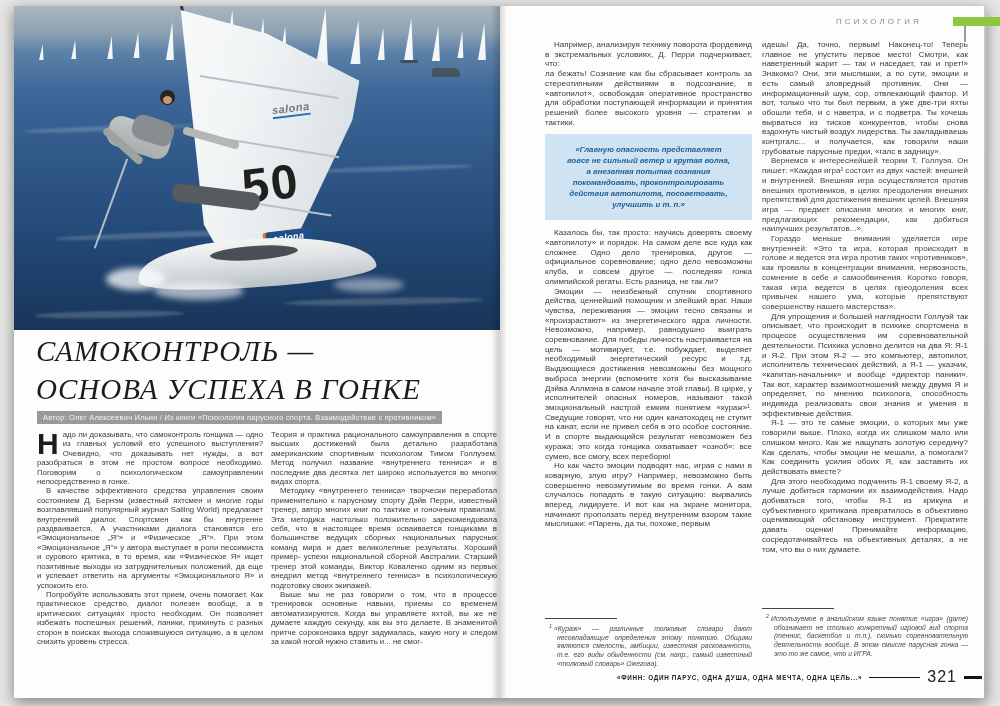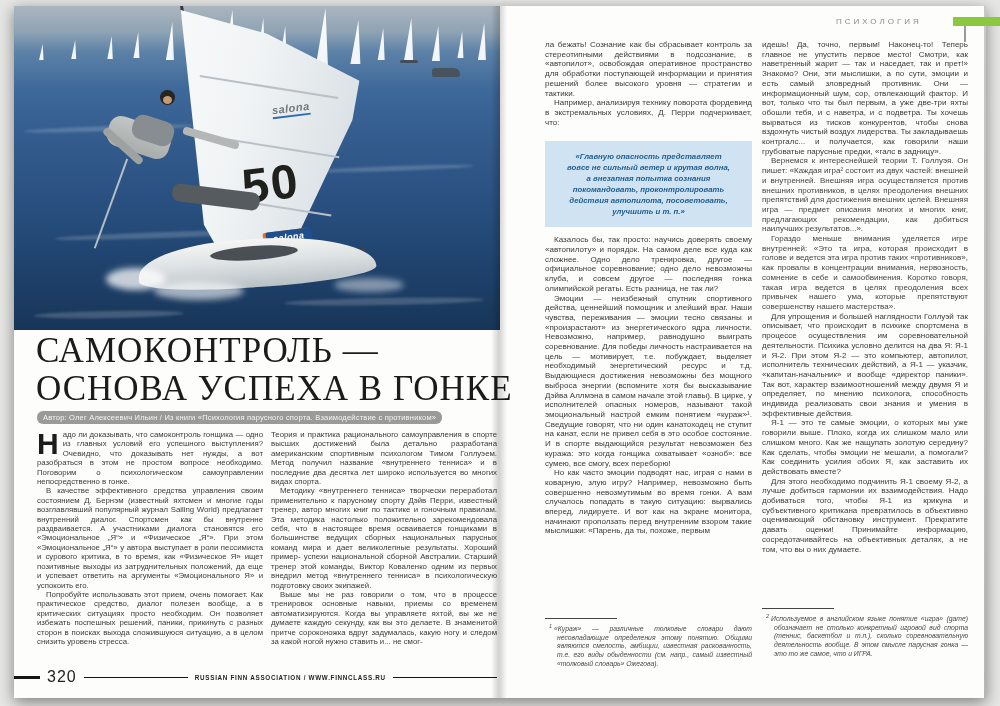--- a/index.html
+++ b/index.html
@@ -29,33 +29,33 @@
   .sailor-face{position:absolute;left:149px;top:90px;width:9px;height:8px;background:#c49a77;border-radius:50%;}
   .sailor-arm-aft{position:absolute;left:168px;top:128px;width:58px;height:8px;background:#b3b7b5;border-radius:4px;transform:rotate(16deg);}
   .sailor-arm-fwd{position:absolute;left:84px;top:136px;width:50px;height:8px;background:#9ea3a1;border-radius:4px;transform:rotate(42deg);}
   .sailor-legs{position:absolute;left:158px;top:182px;width:88px;height:18px;background:#565b60;border-radius:8px;transform:rotate(7deg);}
   .sheet-line{position:absolute;left:96px;top:150px;width:1.5px;height:95px;background:#d8dadb;transform:rotate(20deg);opacity:.8;}
   .hull{position:absolute;left:124px;top:233px;width:238px;height:48px;background:linear-gradient(180deg,#f5f5f3 0%,#dfe3e5 45%,#b9c1c6 100%);border-radius:45% 55% 50% 50% / 70% 80% 30% 30%;transform:rotate(-4deg);}
   .cockpit{position:absolute;left:196px;top:240px;width:88px;height:14px;background:#2e343a;border-radius:50%;transform:rotate(-4deg);opacity:.85;}
   .foam{position:absolute;background:#fff;border-radius:50%;filter:blur(3px);}
   .coach-boat{position:absolute;left:418px;top:62px;width:28px;height:9px;background:#474d52;border-radius:3px 6px 2px 2px;opacity:.85;}
   
-  .headline{position:absolute;left:22px;top:326px;font-family:"Liberation Serif",serif;font-size:35px;line-height:38px;color:#1b1b1b;letter-spacing:1px;}
-  .byline{position:absolute;left:23px;top:405px;background:#9a9a98;color:#f5f5f3;font-size:7.5px;line-height:11px;padding:1px 6px;letter-spacing:.2px;white-space:nowrap;border-radius:6px;}
+  .headline{position:absolute;left:22px;top:326px;font-family:"Liberation Serif",serif;font-size:29px;line-height:38px;color:#1b1b1b;letter-spacing:1px;font-style:italic;}
+  .byline{position:absolute;left:23px;top:405px;background:#9a9a98;color:#f5f5f3;font-size:7.5px;line-height:11px;padding:1px 6px;letter-spacing:.2px;white-space:nowrap;}
   .col{position:absolute;}
   .lcol1{left:23px;top:424px;width:226px;}
   .lcol2{left:257px;top:424px;width:226px;}
   .rcol1{left:531px;top:34px;width:207px;}
   .rcol2{left:748px;top:34px;width:206px;}
   .para{font-size:8px;line-height:9.7px;text-align:justify;color:#3a3a3a;text-indent:9px;margin:0;}
   .lcol1 .para,.lcol2 .para{font-size:7.8px;line-height:9.4px;}
   .noindent{text-indent:0;}
   .italic{color:#454545;}
   .dropcap{float:left;font-size:30px;line-height:26px;font-weight:bold;color:#1c1c1c;margin:1px 4px 0 0;}
-  .pullquote{margin:14px 0 8px 0;background:#cfe3f2;color:#1e5c90;font-style:italic;font-weight:bold;font-size:7.8px;line-height:11px;text-align:center;padding:10px 20px;}
+  .pullquote{margin:7px 0 8px 0;background:#cfe3f2;color:#1e5c90;font-style:italic;font-weight:bold;font-size:7.8px;line-height:11px;text-align:center;padding:10px 20px;}
   .footnote{position:absolute;font-size:6.8px;line-height:8.6px;font-style:italic;color:#474747;text-align:justify;}
   .fn1{left:531px;top:612px;width:207px;}
   .fn2{left:748px;top:602px;width:206px;}
   .fn-rule{width:72px;border-top:1px solid #444;margin-bottom:3px;}
   .fn-body{display:block;padding-left:12px;}
   .fn-num{font-size:5.5px;vertical-align:super;margin-right:2px;margin-left:-8px;}
   
   .section-header{position:absolute;left:822px;top:11px;font-size:8px;letter-spacing:3px;color:#8b8b8b;}
   
   .footer{position:absolute;display:flex;align-items:center;gap:7px;}
@@ -140,34 +140,27 @@
       <p class="para noindent"><span class="dropcap">Н</span>адо ли доказывать, что самоконтроль гонщика — одно из главных условий его успешного выступления? Очевидно, что доказывать нет нужды, а вот разобраться в этом не простом вопросе необходимо. Поговорим о психологическом самоуправлении непосредственно в гонке.</p>
       <p class="para">В качестве эффективного средства управления своим состоянием Д. Бернэм (известный яхтсмен и многие годы возглавлявший популярный журнал Sailing World) предлагает внутренний диалог. Спортсмен как бы внутренне раздваивается. А участниками диалога становятся его «Эмоциональное „Я“» и «Физическое „Я“». При этом «Эмоциональное „Я“» у автора выступает в роли пессимиста и сурового критика, в то время, как «Физическое Я» ищет позитивные выходы из затруднительных положений, да еще и успевает ответить на аргументы «Эмоционального Я» и успокоить его.</p>
       <p class="para">Попробуйте использовать этот прием, очень помогает. Как практическое средство, диалог полезен вообще, а в критических ситуациях просто необходим. Он позволяет избежать поспешных решений, паники, прикинуть с разных сторон в поисках выхода сложившуюся ситуацию, а в целом снизить уровень стресса.</p>
     </div>
   <div class="col lcol2">
       <p class="para noindent">Теория и практика рационального самоуправления в спорте высших достижений была детально разработана американским спортивным психологом Тимом Голлуэем. Метод получил название «внутреннего тенниса» и в последние два десятка лет широко используется во многих видах спорта.</p>
       <p class="para">Методику «внутреннего тенниса» творчески переработал применительно к парусному спорту Дэйв Перри, известный тренер, автор многих книг по тактике и гоночным правилам. Эта методика настолько положительно зарекомендовала себя, что в настоящее время осваивается гонщиками в большинстве ведущих сборных национальных парусных команд мира и дает великолепные результаты. Хороший пример- успехи национальной сборной Австралии. Старший тренер этой команды, Виктор Коваленко одним из первых внедрил метод «внутреннего тенниса» в психологическую подготовку своих экипажей.</p>
       <p class="para">Выше мы не раз говорили о том, что в процессе тренировок основные навыки, приемы со временем автоматизируются. Когда вы управляете яхтой, вы же не думаете каждую секунду, как вы это делаете. В знаменитой притче сороконожка вдруг задумалась, какую ногу и следом за какой ногой нужно ставить и... не смог-</p>
     </div>
 
-  <div class="footer footer-left">
-    <div class="thick"></div>
-    <span class="pnum">320</span>
-    <div class="frule"></div>
-    <span class="ftext">RUSSIAN FINN ASSOCIATION  /  WWW.FINNCLASS.RU</span>
-    <div class="frule"></div>
-  </div>
 
   <div class="section-header">ПСИХОЛОГИЯ</div>
 
   <div class="col rcol1">
     <div>
+        <p class="para">Например, анализируя технику поворота фордевинд в экстремальных условиях, Д. Перри подчеркивает, что:</p>
         <p class="para noindent">ла бежать! Сознание как бы сбрасывает контроль за стереотипными действиями в подсознание, в «автопилот», освобождая оперативное пространство для обработки поступающей информации и принятия решений более высокого уровня — стратегии и тактики.</p>
-        <p class="para">Например, анализируя технику поворота фордевинд в экстремальных условиях, Д. Перри подчеркивает, что:</p>
       </div>
     <div class="pullquote">«Главную опасность представляет вовсе не сильный ветер и крутая волна, а внезапная попытка сознания покомандовать, проконтролировать действия автопилота, посоветовать, улучшить и т. п.»</div>
     <div>
         <p class="para">Казалось бы, так просто: научись доверять своему «автопилоту» и порядок. На самом деле все куда как сложнее. Одно дело тренировка, другое — официальное соревнование; одно дело невозможны клуба, и совсем другое — последняя гонка олимпийской регаты. Есть разница, не так ли?</p>
         <p class="para">Эмоции — неизбежный спутник спортивного действа, ценнейший помощник и злейший враг. Наши чувства, переживания — эмоции тесно связаны и «произрастают» из энергетического ядра личности. Невозможно, например, равнодушно выиграть соревнование. Для победы личность настраивается на цель — мотивирует, т.е. побуждает, выделяет необходимый энергетический ресурс и т.д. Выдающиеся достижения невозможны без мощного выброса энергии (вспомните хотя бы высказывание Дэйва Аллмэна в самом начале этой главы). В цирке, у исполнителей опасных номеров, называют такой эмоциональный настрой емким понятием «кураж»¹. Сведущие говорят, что ни один канатоходец не ступит на канат, если не привел себя в это особое состояние. И в спорте выдающийся результат невозможен без куража: это когда гонщика охватывает «озноб»: все сумею, все смогу, всех переборю!</p>
         <p class="para">Но как часто эмоции подводят нас, играя с нами в коварную, злую игру? Например, невозможно быть совершенно невозмутимым во время гонки. А вам случалось попадать в такую ситуацию: вырвались вперед, лидируете. И вот как на экране монитора, начинают проползать перед внутренним взором такие мыслишки: «Парень, да ты, похоже, первым</p>
       </div>
   </div>
   <div class="col rcol2">
       <p class="para noindent">идешь! Да, точно, первым! Наконец-то! Теперь главное не упустить первое место! Смотри, как наветренный жарит — так и наседает, так и прет!» Знакомо? Они, эти мыслишки, а по сути, эмоции и есть самый зловредный противник. Они — информационный шум, сор, отвлекающий фактор. И вот, только что ты был первым, а уже две-три яхты обошли тебя, и с наветра, и с подветра. Ты хочешь вырваться из тисков конкурентов, чтобы снова вздохнуть чистый воздух лидерства. Ты закладываешь контргалс... и получается, как говорили наши грубоватые парусные предки, «галс в задницу».</p>
@@ -180,19 +173,25 @@
 
   <div class="footnote fn1">
     <div class="fn-rule"></div>
     <span class="fn-body"><sup class="fn-num">1</sup><span>«Кураж» — различные толковые словари дают несовпадающие определения этому понятию. Общими являются смелость, амбиции, известная раскованность, т.е. его виды обыденности (см. напр., самый известный «толковый словарь» Ожегова).</span></span>
   </div>
   <div class="footnote fn2">
     <div class="fn-rule"></div>
     <span class="fn-body"><sup class="fn-num">2</sup><span>Используемое в английском языке понятие «игра» (game) обозначает не столько конкретный игровой вид спорта (теннис, баскетбол и т.п.), сколько соревновательную деятельность вообще. В этом смысле парусная гонка — это то же самое, что и ИГРА.</span></span>
   </div>
 
+  <div class="footer footer-right">
+    <span class="ftext" style="margin-left:72px;">«ФИНН: ОДИН ПАРУС, ОДНА ДУША, ОДНА МЕЧТА, ОДНА ЦЕЛЬ...»</span>
+    <div class="frule"></div>
+    <span class="pnum">321</span>
+    <div class="thick" style="width:18px;"></div>
+  </div>
 
   <div class="gutter"></div>
   <div class="edge-r"></div>
 </div>
 
 <div class="accent-bar"></div>
 <div class="edge-tick"></div>
 
 </body></html>

